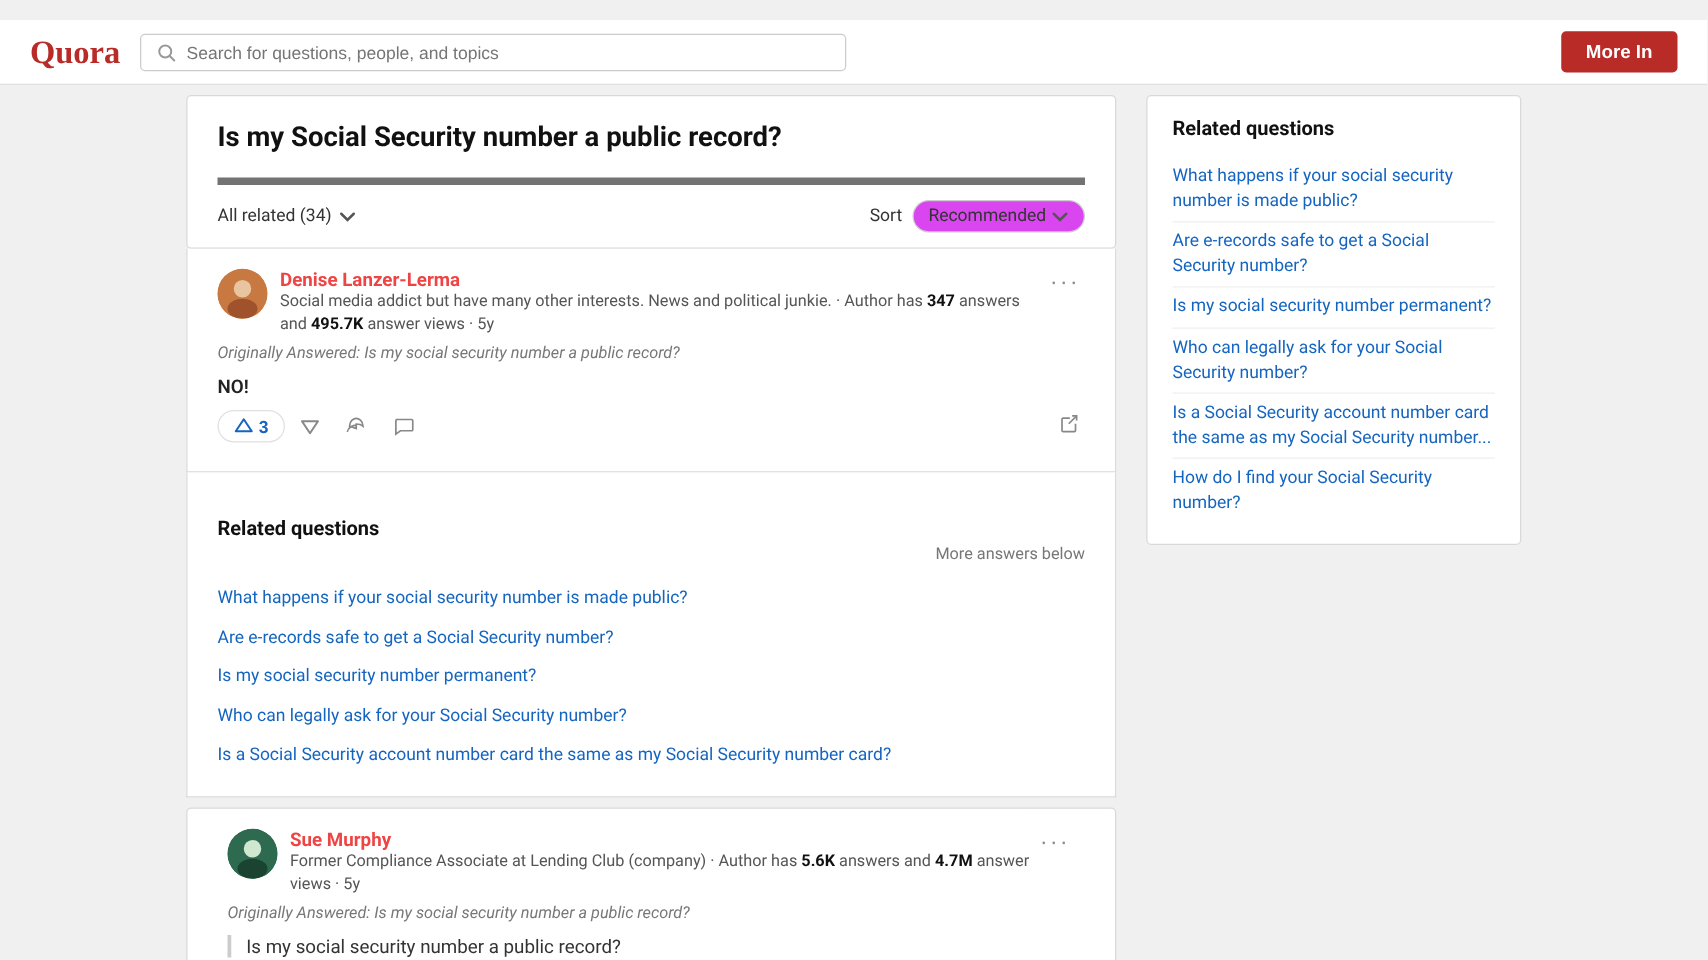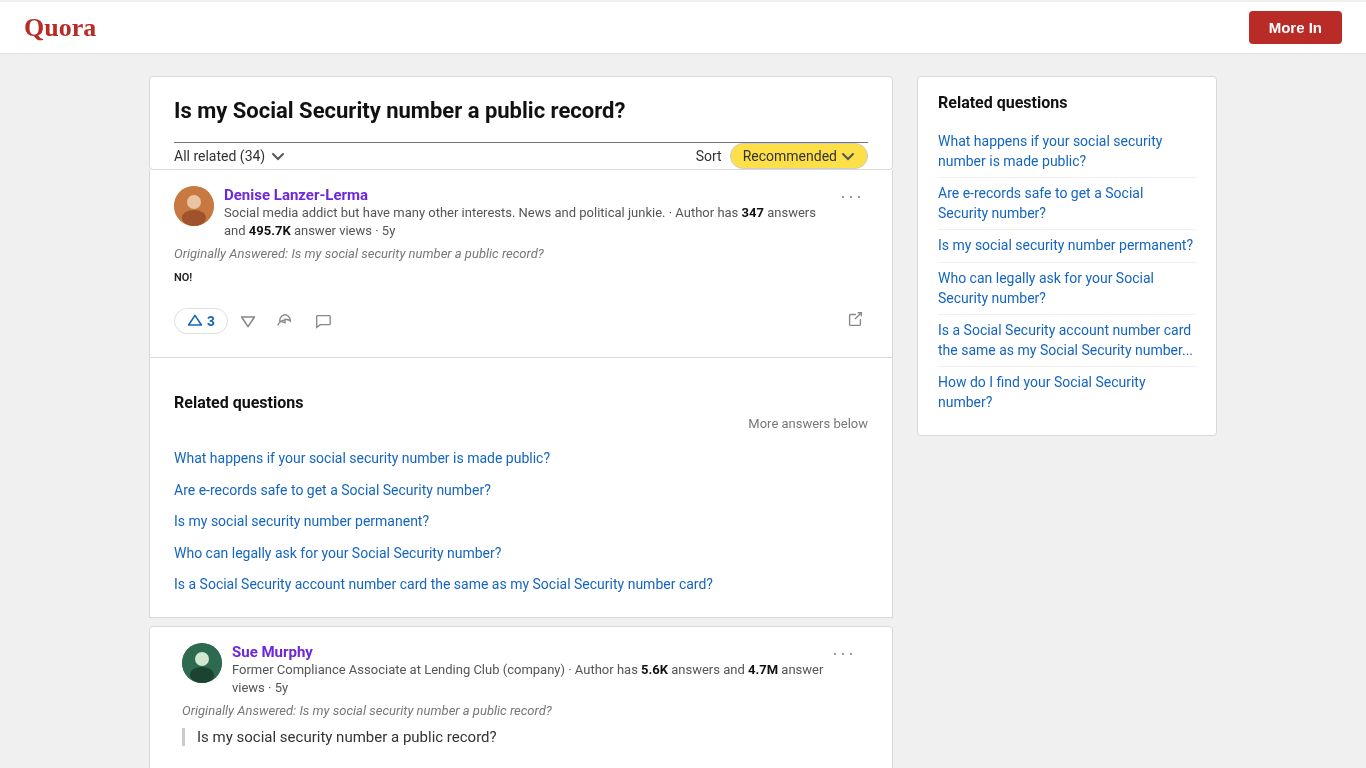--- a/index.html
+++ b/index.html
@@ -13,21 +13,21 @@
     
     .header {
       background: #fff;
       border-bottom: 1px solid #e0e0e0;
       height: 52px;
       display: flex;
       align-items: center;
       padding: 0 24px;
       gap: 16px;
       position: sticky;
-      top: 2px;
+      top: 16px;
       z-index: 100;
     }
     .logo {
       font-size: 26px;
       font-weight: bold;
       color: #b92b27;
       font-family: Georgia, serif;
       cursor: pointer;
       text-decoration: none;
       flex-shrink: 0;
@@ -97,22 +97,22 @@
       color: #111;
       margin-bottom: 16px;
       line-height: 1.3;
     }
 
     
     .filter-row {
       display: flex;
       align-items: center;
       justify-content: space-between;
-      padding: 0 0;
-      border-top: 1px solid #737373;
+      padding: 12px 0;
+      border-top: 6px solid #737373;
     }
     .filter-left {
       display: flex;
       align-items: center;
       gap: 6px;
       font-size: 14px;
       color: #333;
       cursor: pointer;
     }
     .filter-right {
@@ -124,21 +124,21 @@
     }
     .sort-dropdown {
       display: flex;
       align-items: center;
       gap: 4px;
       border: 1px solid #ccc;
       border-radius: 20px;
       padding: 4px 12px;
       cursor: pointer;
       font-size: 14px;
-      background: #fde047;
+      background: #d946ef;
     }
 
     
     .answer-card {
       background: #fff;
       border: 1px solid #d9d9d9;
       border-top: none;
       padding: 16px 24px;
     }
     .answer-card-standalone {
@@ -177,21 +177,21 @@
     .avatar-denise {
       background: linear-gradient(135deg, #c87941 60%, #e8a56a 100%);
     }
     .avatar-sue {
       background: #2d6a4f;
     }
     .author-details { flex: 1; }
     .author-name {
       font-weight: 700;
       font-size: 15px;
-      color: #6d28d9;
+      color: #ef4444;
     }
     .author-bio {
       font-size: 13px;
       color: #555;
       line-height: 1.4;
     }
     .author-bio strong { color: #111; }
     .more-btn {
       background: none;
       border: none;
@@ -202,23 +202,22 @@
       letter-spacing: 2px;
     }
 
     .originally-answered {
       font-size: 13px;
       color: #777;
       margin-bottom: 10px;
       font-style: italic;
     }
     .answer-text {
-      font-size: 11px;
+      font-size: 15px;
       color: #222;
-      margin-bottom: 14px;
       font-weight: 600;
     }
 
     
     .action-row {
       display: flex;
       align-items: center;
       justify-content: space-between;
       padding: 8px 0 4px 0;
     }
@@ -324,20 +323,27 @@
       margin: 8px 0 10px 0;
       color: #333;
       font-size: 15px;
     }
   </style>
 </head>
 <body>
 
 <header class="header">
   <a class="logo">Quora</a>
+  <div class="search-bar">
+    <svg class="search-icon-svg" width="16" height="16" viewBox="0 0 20 20" fill="none">
+      <circle cx="9" cy="9" r="6" stroke="#999" stroke-width="2"></circle>
+      <line x1="13.5" y1="13.5" x2="18" y2="18" stroke="#999" stroke-width="2" stroke-linecap="round"></line>
+    </svg>
+    <input type="text" placeholder="Search for questions, people, and topics" style="">
+  </div>
   <div class="header-spacer"></div>
   <button class="sign-in-btn">More In</button>
 </header>
 
 <div class="page-body">
 
   <div class="main-column">
 
     <div class="question-card">
       <h1 class="question-title">Is my Social Security number a public record?</h1>

